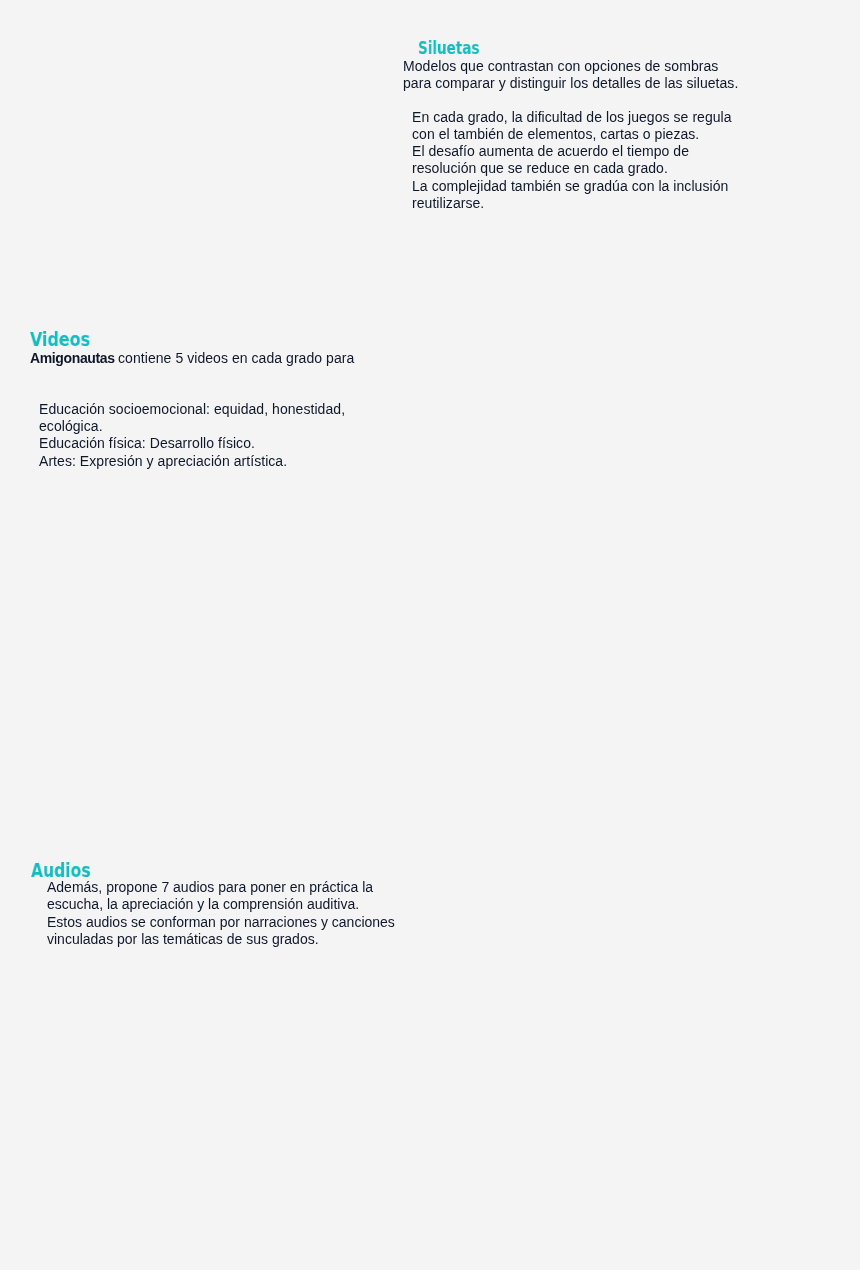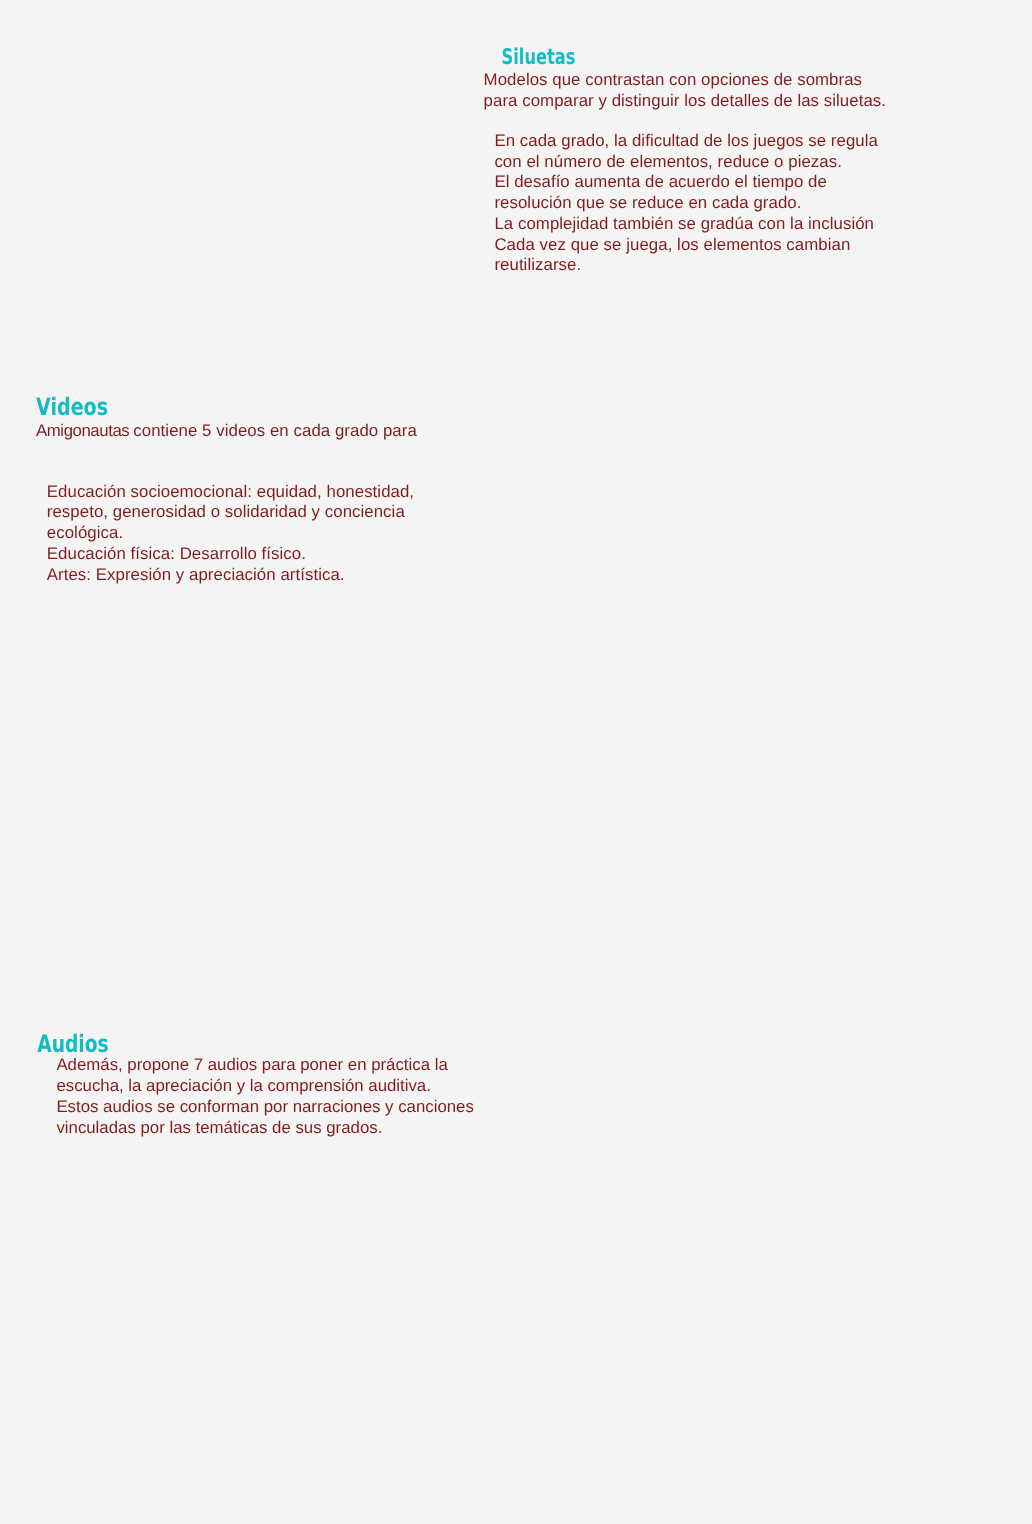--- a/index.html
+++ b/index.html
@@ -4,53 +4,51 @@
 <style>
   html,body{margin:0;padding:0;}
   body{width:860px;height:1270px;background:#f4f4f4;
        font-family:"Liberation Sans",sans-serif;
        -webkit-font-smoothing:antialiased;}
   .page{position:relative;width:860px;height:1016px;overflow:hidden;background:#f4f4f4;}
   .blk{position:absolute;white-space:nowrap;will-change:transform;}
   .head{color:#13bcc0;font-weight:bold;font-family:"DejaVu Sans Condensed","DejaVu Sans",sans-serif;font-size:18px;line-height:18px;
         transform-origin:0 0;transform:scaleX(0.835);}
   .head21{font-size:20px;line-height:20px;}
-  .body{color:#7f1d1d;font-size:14px;line-height:17px;letter-spacing:0.055px;}
+  .body{color:#0f172a;font-size:14px;line-height:17px;letter-spacing:0.055px;}
   .ln{white-space:nowrap;}
-  b{font-weight:normal;letter-spacing:-0.36px;}
+  b{font-weight:bold;letter-spacing:-0.36px;}
   b + span{margin-left:-0.6px;margin-top:29px;}
   .pgno{color:#77787b;font-weight:bold;font-size:21px;line-height:21px;transform-origin:0 0;transform:scaleX(0.63);-webkit-text-stroke:0.75px #77787b;}
 </style>
 </head>
 <body>
 
 <div class="page">
 
   <div class="blk head" style="left:417.9px;top:38.8px;">Siluetas</div>
   <div class="blk body" style="left:403.4px;top:57.7px;">
     <div class="ln">Modelos que contrastan con opciones de sombras</div>
     <div class="ln">para comparar y distinguir los detalles de las siluetas.</div>
   </div>
   <div class="blk body" style="left:412.4px;top:109.1px;line-height:17.15px;">
     <div class="ln">En cada grado, la dificultad de los juegos se regula</div>
-    <div class="ln">con el número de elementos, reduce o piezas.</div>
+    <div class="ln">con el también de elementos, cartas o piezas.</div>
     <div class="ln">El desafío aumenta de acuerdo el tiempo de</div>
     <div class="ln">resolución que se reduce en cada grado.</div>
     <div class="ln">La complejidad también se gradúa con la inclusión</div>
-    <div class="ln">Cada vez que se juega, los elementos cambian</div>
     <div class="ln">reutilizarse.</div>
   </div>
 
   <div class="blk head head21" style="left:30.4px;top:328.8px;transform:scaleX(0.885);">Videos</div>
   <div class="blk body" style="left:30.2px;top:349.8px;">
     <div class="ln"><b>Amigonautas</b><span> contiene 5 videos en cada grado para</span></div>
   </div>
   <div class="blk body" style="left:39.4px;top:401.3px;line-height:17.2px;">
     <div class="ln">Educación socioemocional: equidad, honestidad,</div>
-    <div class="ln">respeto, generosidad o solidaridad y conciencia</div>
     <div class="ln">ecológica.</div>
     <div class="ln">Educación física: Desarrollo físico.</div>
     <div class="ln">Artes: Expresión y apreciación artística.</div>
   </div>
 
   <div class="blk head head21" style="left:30.9px;top:860px;transform:scaleX(0.865);">Audios</div>
   <div class="blk body" style="left:30.9px;top:879.3px;line-height:17.35px;letter-spacing:0.0px;margin-left:16px;">
     <div class="ln">Además, propone 7 audios para poner en práctica la</div>
     <div class="ln">escucha, la apreciación y la comprensión auditiva.</div>
     <div class="ln">Estos audios se conforman por narraciones y canciones</div>

